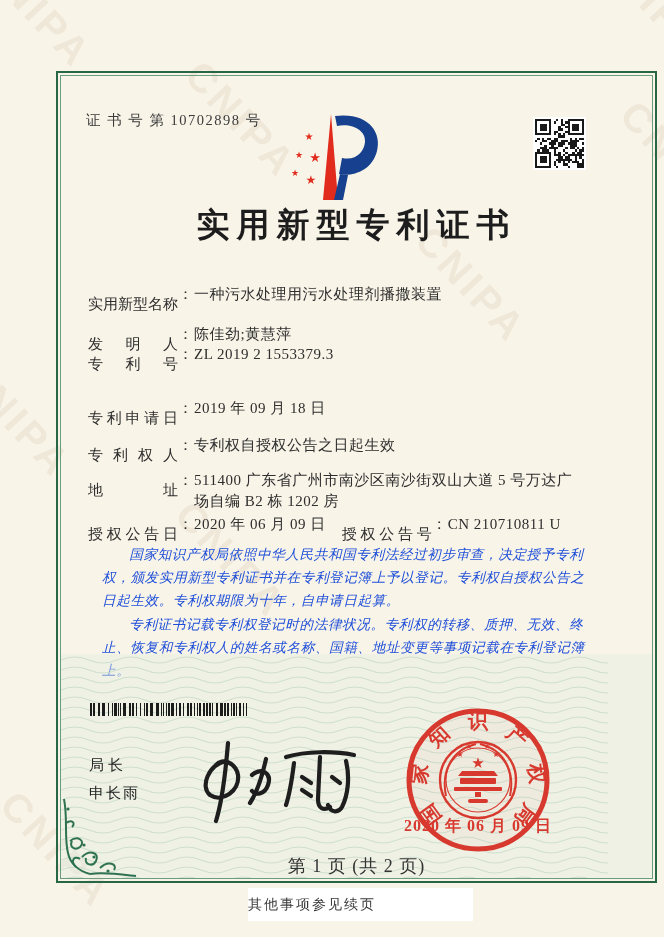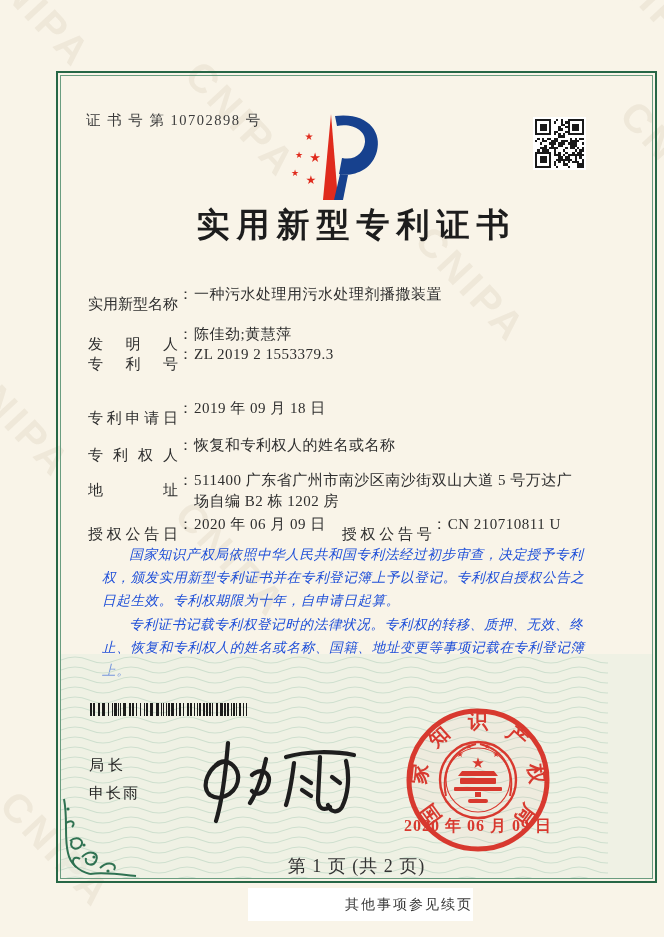--- a/index.html
+++ b/index.html
@@ -51,21 +51,21 @@
   .seal-char{font-size:20px;font-weight:bold;fill:#d6261c;font-family:"Liberation Serif",serif;}
   .seal-date{font-size:16px;font-weight:bold;fill:#d6261c;letter-spacing:1px;
              font-family:"Liberation Serif",serif;}
 
   .flourish{position:absolute;left:2px;top:724px;width:82px;height:80px;}
 
   .page-indicator{position:absolute;left:0;top:781px;width:100%;text-align:center;
                   font-size:18px;letter-spacing:1px;color:#333;}
 
   .cont-strip{position:absolute;left:248px;top:888px;width:225px;height:33px;background:#ffffff;
-              z-index:3;display:flex;align-items:center;justify-content:flex-end;}
+              z-index:3;display:flex;align-items:center;justify-content:flex-start;}
   .cont-note{font-size:14px;letter-spacing:2px;color:#3a3a3a;}
 </style>
 </head>
 <body>
 
 <div class="page">
 
   <span class="wm" style="left:-45px;top:-5px">CNIPA</span>
   <span class="wm" style="left:160px;top:105px">CNIPA</span>
   <span class="wm" style="left:570px;top:-15px">CNIPA</span>
@@ -345,21 +345,21 @@
           <span class="fvalue">ZL 2019 2 1553379.3</span>
       </div>
       <div class="frow" style="top:325px">
         <span class="flabel">专利申请日</span>
           <span class="fcolon">：</span>
           <span class="fvalue">2019 年 09 月 18 日</span>
       </div>
       <div class="frow" style="top:362px">
         <span class="flabel">专利权人</span>
           <span class="fcolon">：</span>
-          <span class="fvalue">恢复和专利权人的姓名或名称</span>
+          <span class="fvalue">专利权自授权公告之日起生效</span>
       </div>
       <div class="frow" style="top:397px">
         <span class="flabel">地址</span>
           <span class="fcolon">：</span>
           <span class="fvalue">511400 广东省广州市南沙区南沙街双山大道 5 号万达广场自编 B2 栋 1202 房</span>
       </div>
       <div class="frow" style="top:441px">
         <div class="fgroup">
           <span class="flabel">授权公告日</span>
             <span class="fcolon">：</span>

